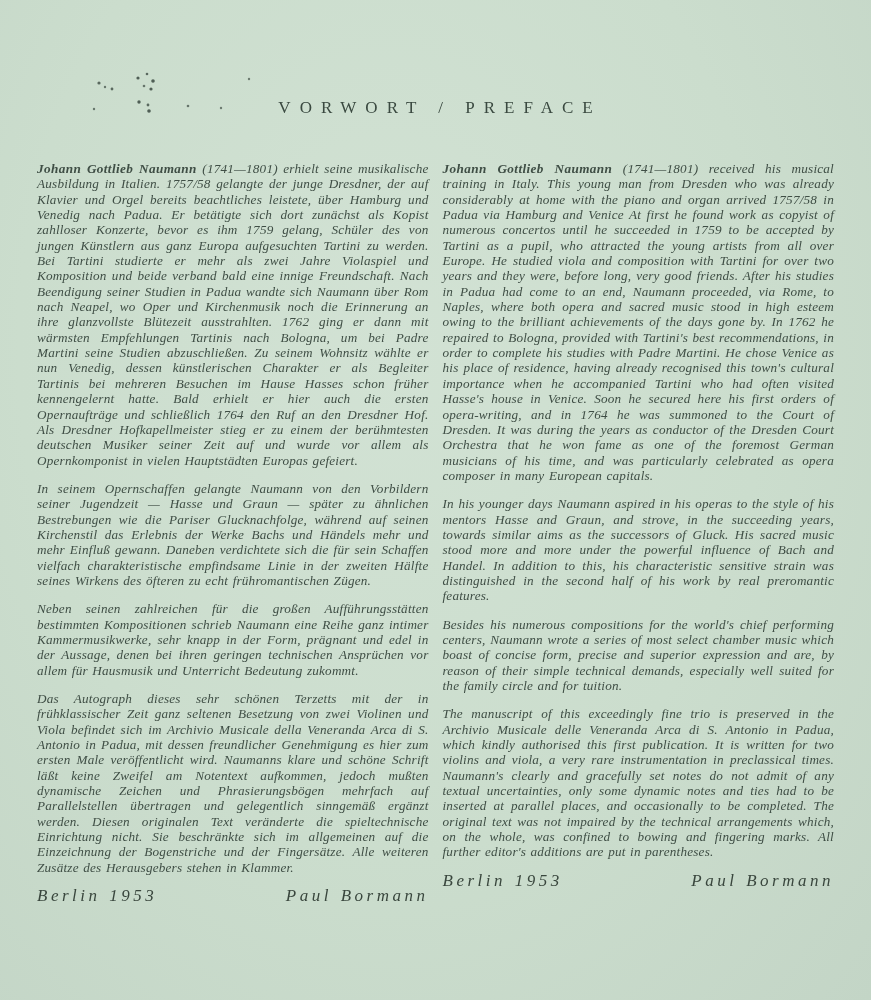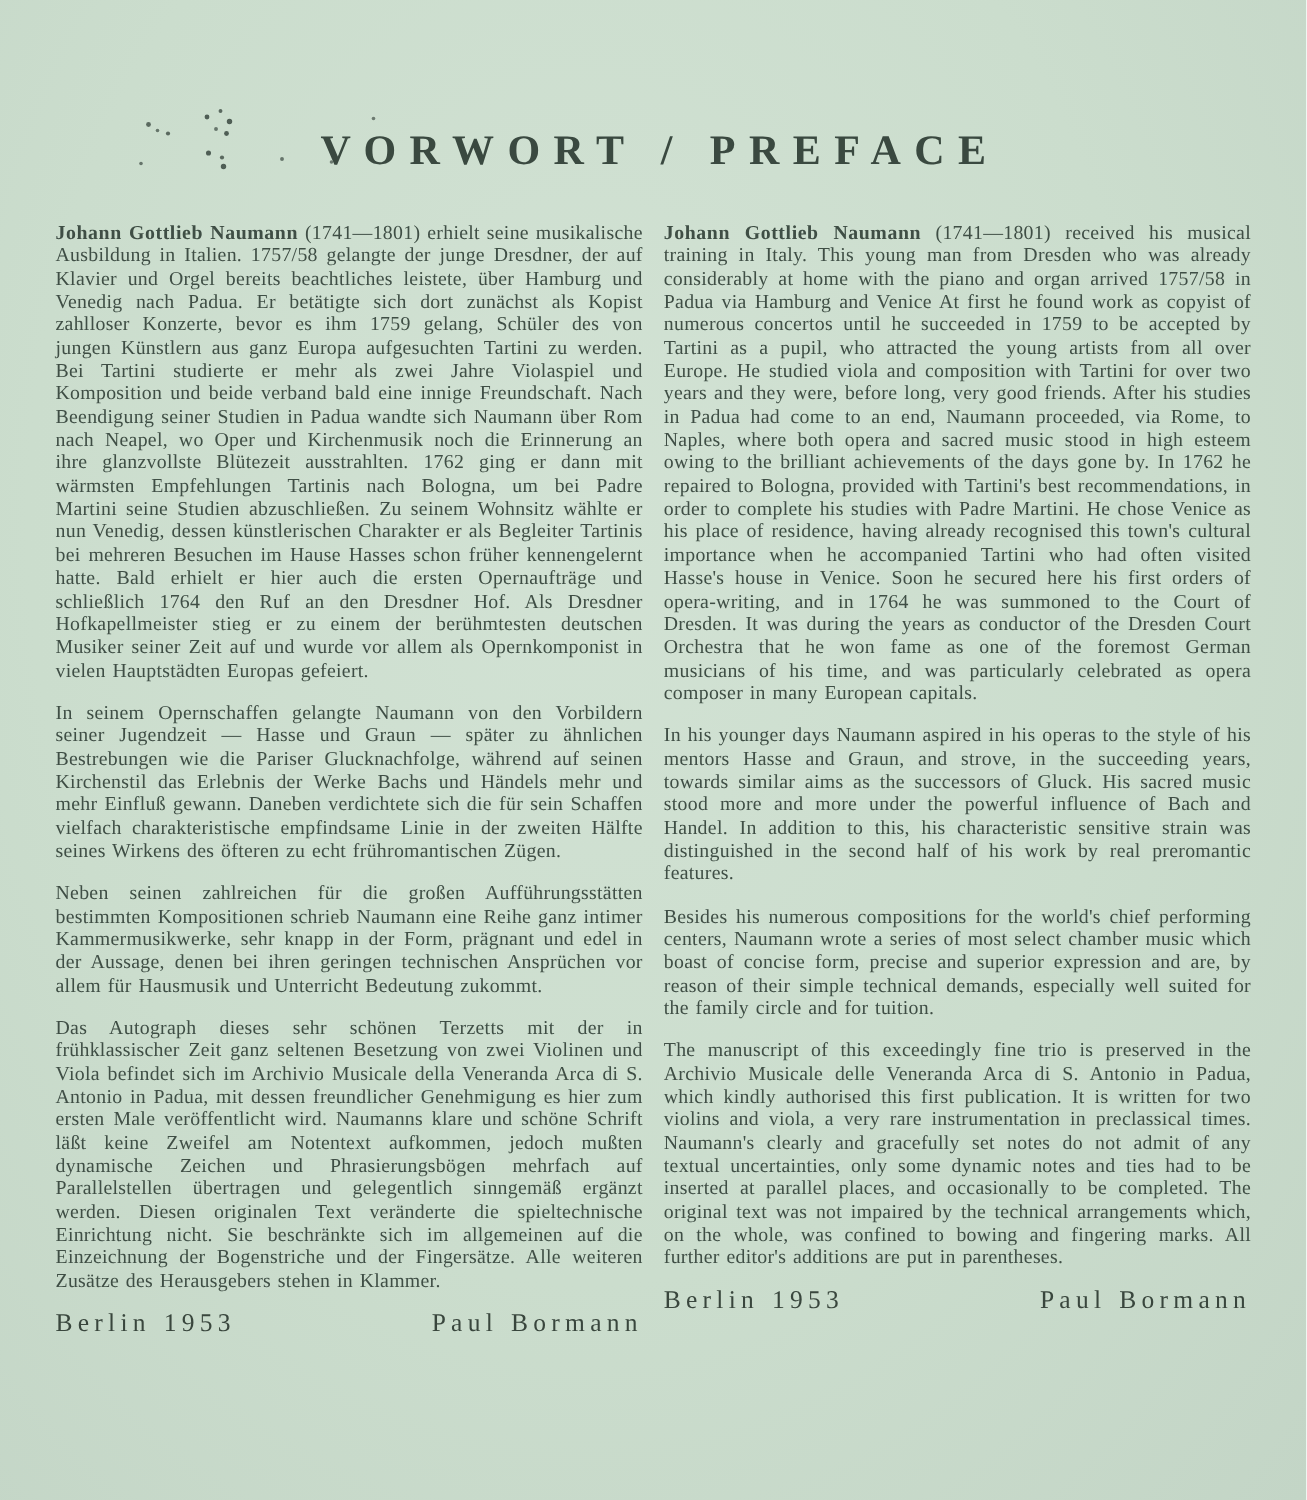--- a/index.html
+++ b/index.html
@@ -7,33 +7,34 @@
     position: relative;
     width: 871px;
     height: 1000px;
     background: radial-gradient(ellipse at 45% 35%, #d2e2d4 0%, #cbddcd 55%, #c3d5c6 100%);
     font-family: "Liberation Serif", serif;
     color: #3f4e45;
     overflow: hidden;
     box-sizing: border-box;
   }
   .title {
-    margin: 3px;
+    margin: 16px;
     padding-top: 82px;
     text-align: center;
-    font-size: 28px;
-    font-weight: 700;
+    font-size: 17px;
+    font-weight: 400;
     letter-spacing: 9px;
     color: #3a4940;
     text-indent: 9px; 
   }
   .columns {
     display: flex;
     gap: 14px;
     padding: 27px 37px 0 37px;
+    font-style: italic;
   }
   .col {
     width: 395px;
     text-align: justify;
     font-size: 13.2px;
     line-height: 15.35px;
     letter-spacing: 0.2px;
     word-spacing: 1px;
   }
   .col p { margin: 0 0 13px 0; }

